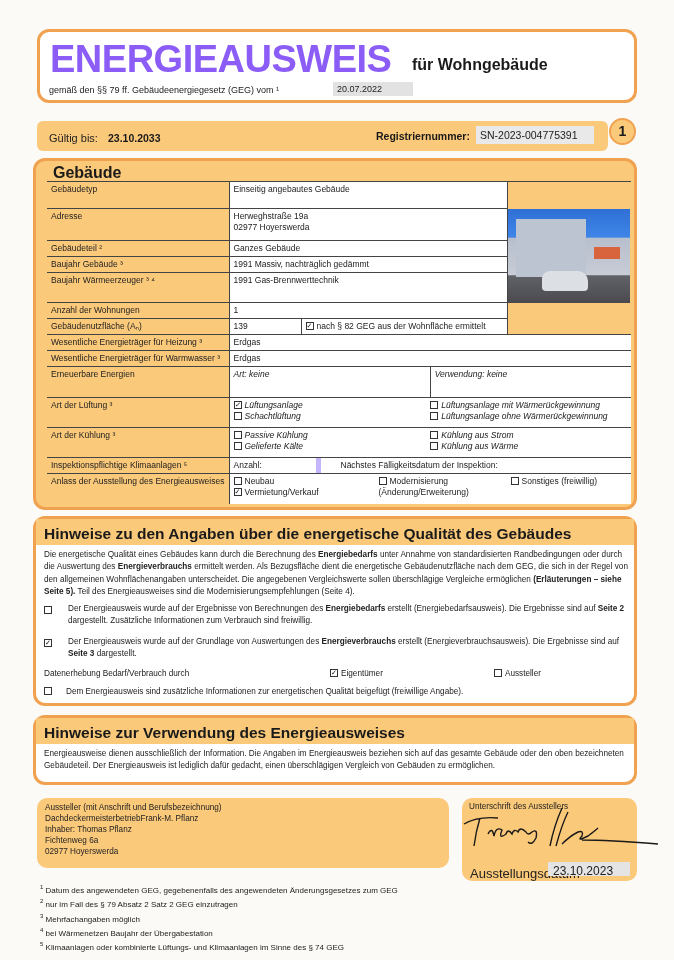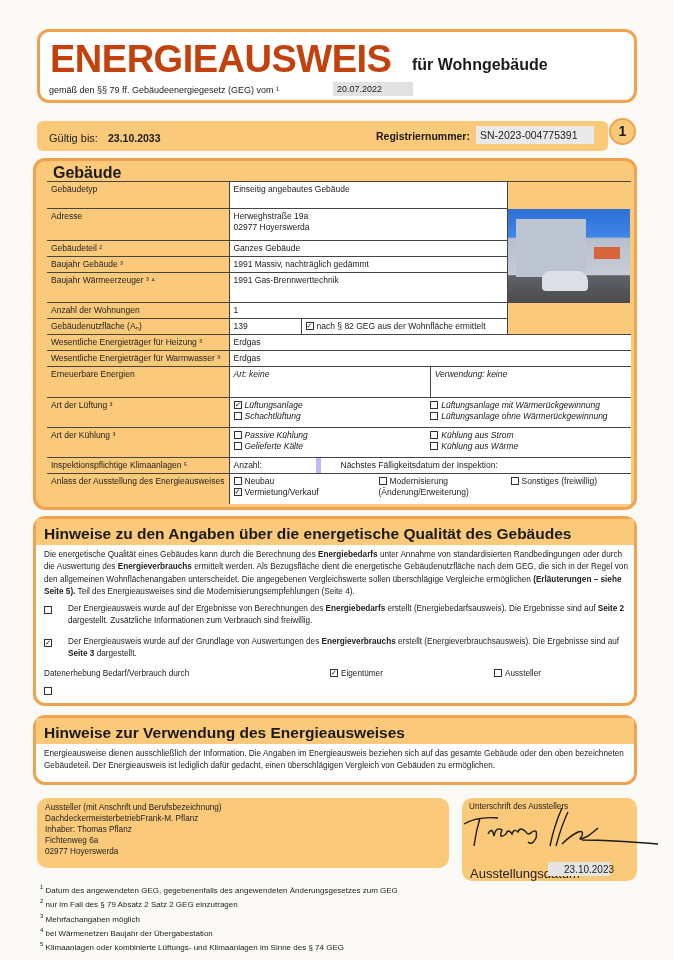--- a/index.html
+++ b/index.html
@@ -3,21 +3,21 @@
 <meta charset="utf-8">
 <style>
   * { box-sizing: border-box; margin: 0; padding: 0; }
   html, body { width: 674px; height: 960px; background: #fbfaf7; overflow: hidden; }
   body { font-family: "Liberation Sans", sans-serif; color: #222; position: relative; }
 
   .abs { position: absolute; }
 
   
   .header-box { left: 37px; top: 29px; width: 600px; height: 74px; border: 3px solid #f0a250; border-radius: 12px; background: #fff; }
-  .title-main { left: 50px; top: 37px; font-size: 38px; font-weight: bold; letter-spacing: -0.5px; color: #c2410c; line-height: 44px; }
+  .title-main { left: 50px; top: 37px; font-size: 38px; font-weight: bold; letter-spacing: -0.5px; color: #8b5cf6; line-height: 44px; }
   .title-sub { left: 412px; top: 56px; font-size: 16px; font-weight: bold; color: #1a1a1a; }
   .law-line { left: 49px; top: 85px; font-size: 9px; color: #222; }
   .law-date { left: 333px; top: 82px; width: 80px; height: 14px; background: #e2e2e2; font-size: 9px; padding: 2px 4px; color: #222; }
 
   
   .valid-bar { left: 37px; top: 121px; width: 571px; height: 30px; background: #fbc97a; border-radius: 6px; }
   .valid-label { left: 49px; top: 132px; font-size: 11px; color: #222; }
   .valid-value { left: 108px; top: 132px; font-size: 10.5px; font-weight: bold; color: #1a1a1a; }
   .reg-label { left: 376px; top: 130px; font-size: 10.5px; font-weight: bold; color: #1a1a1a; }
   .reg-value { left: 476px; top: 126px; width: 118px; height: 18px; background: #e9e9ea; font-size: 10.5px; padding: 3px 4px; color: #222; }
@@ -58,21 +58,21 @@
   .ver-title { left: 44px; top: 724px; font-size: 15.5px; font-weight: bold; color: #1a1a1a; }
   .ver-text { left: 44px; top: 748px; width: 588px; }
 
   
   .aus-box { left: 37px; top: 798px; width: 412px; height: 70px; background: #fbc97a; border-radius: 10px; }
   .aus-text { left: 45px; top: 802px; font-size: 8.2px; line-height: 11px; color: #222; }
   .sig-box { left: 462px; top: 798px; width: 175px; height: 83px; background: #fbc97a; border-radius: 10px; }
   .sig-label { left: 469px; top: 802px; font-size: 8.2px; color: #222; }
   .sig-svg { left: 458px; top: 806px; }
   .date-label { left: 470px; top: 866px; font-size: 13px; color: #222; }
-  .date-value { left: 548px; top: 862px; width: 62px; height: 14px; background: #e4e4e5; font-size: 10px; padding: 2px 16px; color: #222; }
+  .date-value { left: 548px; top: 862px; width: 82px; height: 14px; background: #e4e4e5; font-size: 12px; padding: 2px 5px; color: #222; }
 
   
   .footnotes { left: 40px; top: 882px; font-size: 8px; line-height: 10.6px; color: #222; }
   .footnotes sup { font-size: 6px; }
 </style>
 </head>
 <body>
 
 <div class="abs header-box"></div>
 <div class="abs title-main">ENERGIEAUSWEIS</div>
@@ -218,21 +218,21 @@
 <div class="abs opt-row para" style="top:636px">
   <div class="cbx"><span class="cb on"></span></div>
   <div class="txt"><span>Der Energieausweis wurde auf der Grundlage von Auswertungen des </span><b>Energieverbrauchs</b><span> erstellt (Energieverbrauchsausweis). Die Ergebnisse sind auf </span><b>Seite 3</b><span> dargestellt.</span></div>
 </div>
 <div class="abs dat-row">
   <span>Datenerhebung Bedarf/Verbrauch durch</span>
   <span style="position:absolute;left:286px"><span class="cb on"></span><span>Eigentümer</span></span>
   <span style="position:absolute;left:450px"><span class="cb"></span><span>Aussteller</span></span>
 </div>
 <div class="abs extra-row">
-  <span class="cb" style="margin-right:14px"></span>
+  <span class="cb" style="margin-right:14px"></span><span>Dem Energieausweis sind zusätzliche Informationen zur energetischen Qualität beigefügt (freiwillige Angabe).</span>
 </div>
 
 <div class="abs ver-box"></div>
 <div class="abs ver-head"></div>
 <div class="abs ver-title">Hinweise zur Verwendung des Energieausweises</div>
 <div class="abs ver-text para">Energieausweise dienen ausschließlich der Information. Die Angaben im Energieausweis beziehen sich auf das gesamte Gebäude oder den oben bezeichneten Gebäudeteil. Der Energieausweis ist lediglich dafür gedacht, einen überschlägigen Vergleich von Gebäuden zu ermöglichen.</div>
 
 <div class="abs aus-box"></div>
 <div class="abs aus-text">
   <div>Aussteller (mit Anschrift und Berufsbezeichnung)</div>

